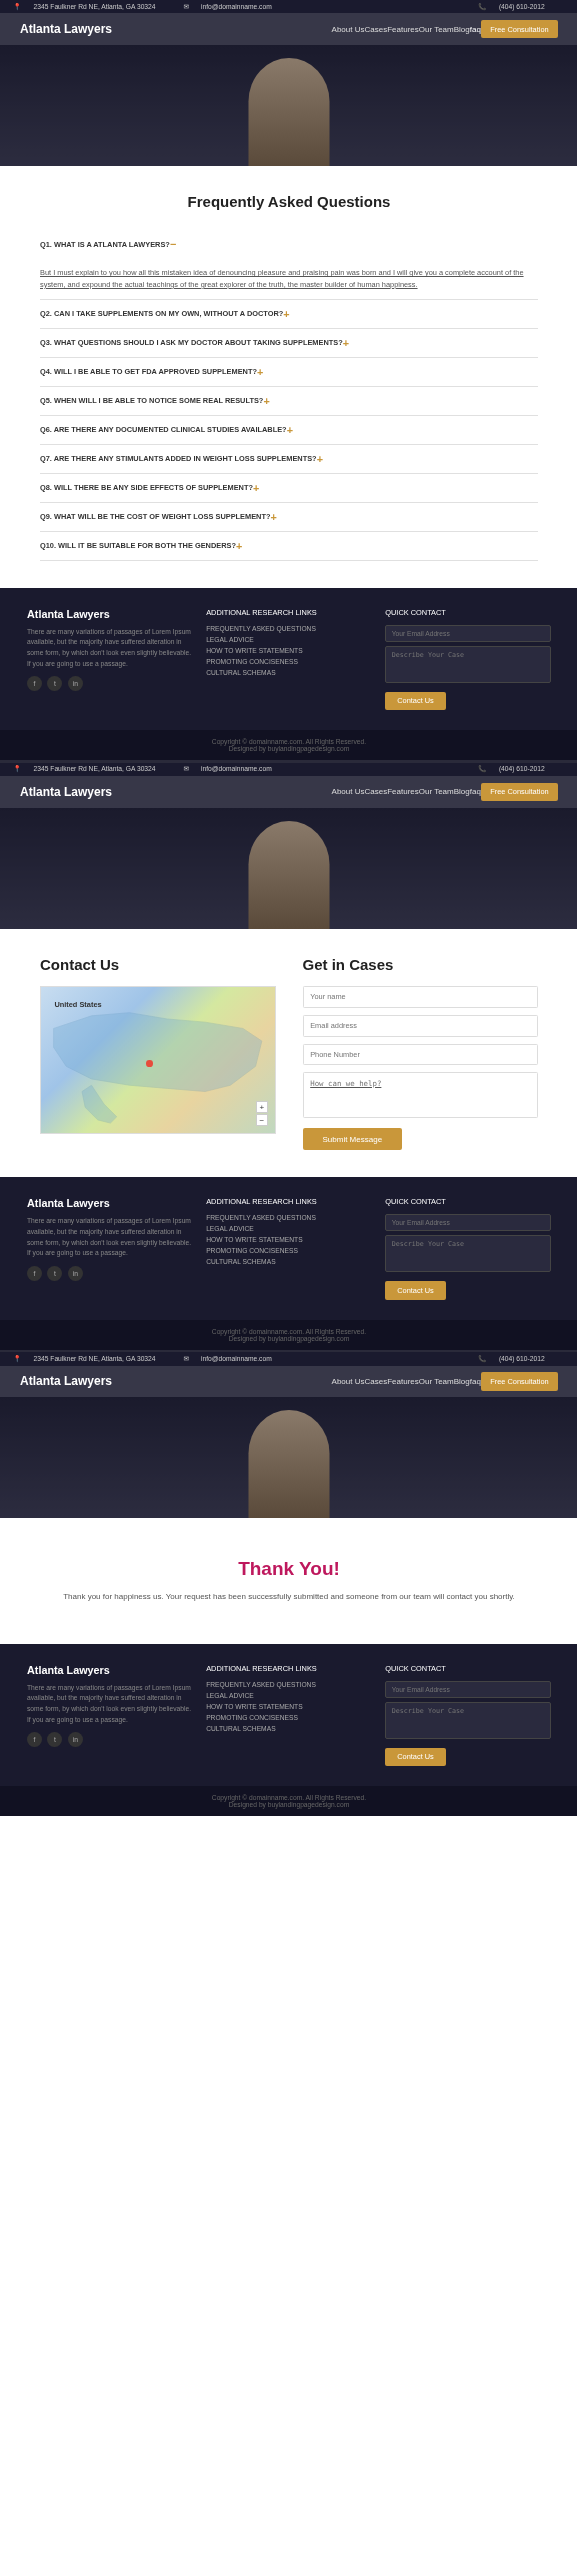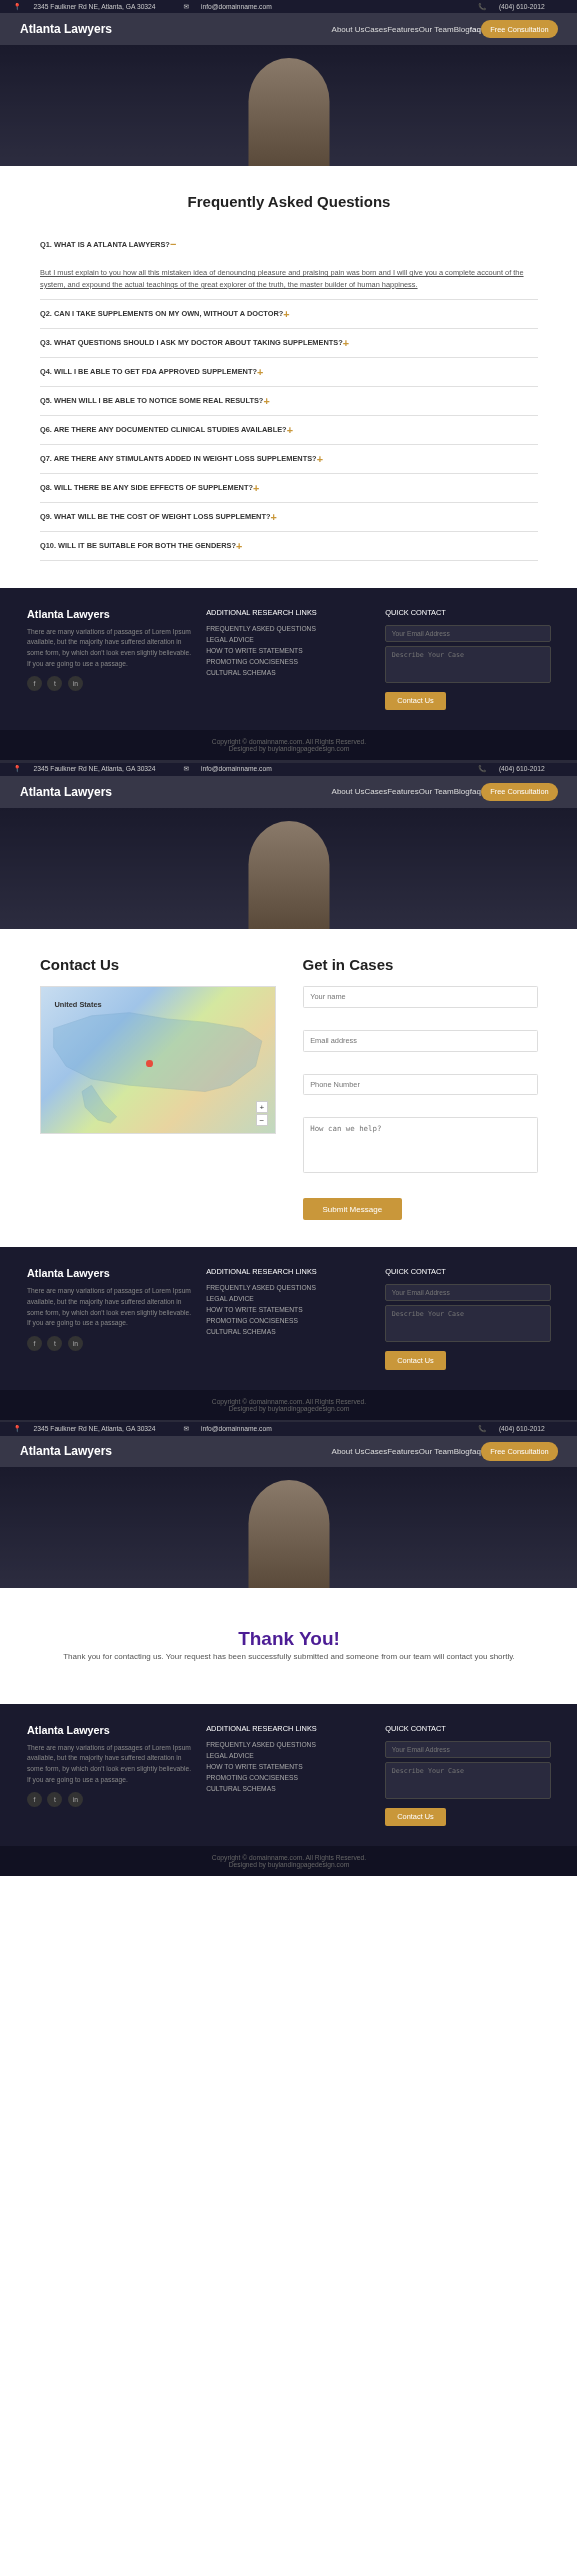--- a/index.html
+++ b/index.html
@@ -37,21 +37,21 @@
       text-decoration: none;
       font-size: 8px;
     }
     .header-nav a.active { color: #fff; }
     .btn-consultation {
       background: #c9973a;
       color: #fff;
       border: none;
       padding: 4.7px 9.4px;
       font-size: 7.4px;
-      border-radius: 9px;
+      border-radius: 2px;
       cursor: pointer;
     }
 
     
     .hero {
       height: 121px;
       background: linear-gradient(to bottom, #2c2c4a, #4a4a6a);
       position: relative;
       overflow: hidden;
       display: flex;
@@ -247,31 +247,32 @@
     }
     .map-zoom span {
       width: 12px; height: 12px;
       background: #fff;
       border: 0.7px solid #ccc;
       display: flex; align-items: center; justify-content: center;
       font-size: 8px;
       cursor: pointer;
     }
 
-    .contact-form { display: flex; flex-direction: column; gap: 22px; }
+    .contact-form { display: flex; flex-direction: column; gap: 7px; }
     .contact-form input, .contact-form textarea {
       padding: 5.4px 6.7px;
       border: 0.7px solid #ddd;
       border-radius: 1.3px;
       font-size: 7.4px;
       color: #555;
     }
     .contact-form textarea {
-      height: 56px;
+      height: 46px;
       resize: none;
+      text-decoration: underline;
     }
     .btn-submit {
       background: #c9973a;
       color: #fff;
       border: none;
       padding: 6.7px 20px;
       font-size: 8px;
       border-radius: 2px;
       cursor: pointer;
       align-self: flex-start;
@@ -280,21 +281,22 @@
 
     
     .section-thankyou {
       padding: 40px 40px;
       background: #fff;
       text-align: center;
     }
     .thankyou-title {
       font-size: 19px;
       font-weight: bold;
-      color: #4c1d95;
+      color: #be185d;
+      margin-bottom: 10px;
     }
     .thankyou-text {
       font-size: 8px;
       color: #555;
       line-height: 1.7;
     }
   </style>
 </head>
 <body>
 
@@ -583,21 +585,21 @@
     </nav>
   </div>
 
   <div class="hero">
     <div class="hero-overlay"></div>
     <div class="hero-person"></div>
   </div>
 
   <div class="section-thankyou">
     <h2 class="thankyou-title">Thank You!</h2>
-    <p class="thankyou-text">Thank you for contacting us. Your request has been successfully submitted and someone from our team will contact you shortly.</p>
+    <p class="thankyou-text">Thank you for happiness us. Your request has been successfully submitted and someone from our team will contact you shortly.</p>
   </div>
 
   <div class="footer">
     <div>
       <div class="footer-logo">Atlanta Lawyers</div>
       <p class="footer-desc">There are many variations of passages of Lorem Ipsum available, but the majority have suffered alteration in some form, by which don't look even slightly believable. If you are going to use a passage.</p>
       <div class="footer-social">
         <span>f</span>
         <span>t</span>
         <span>in</span>

